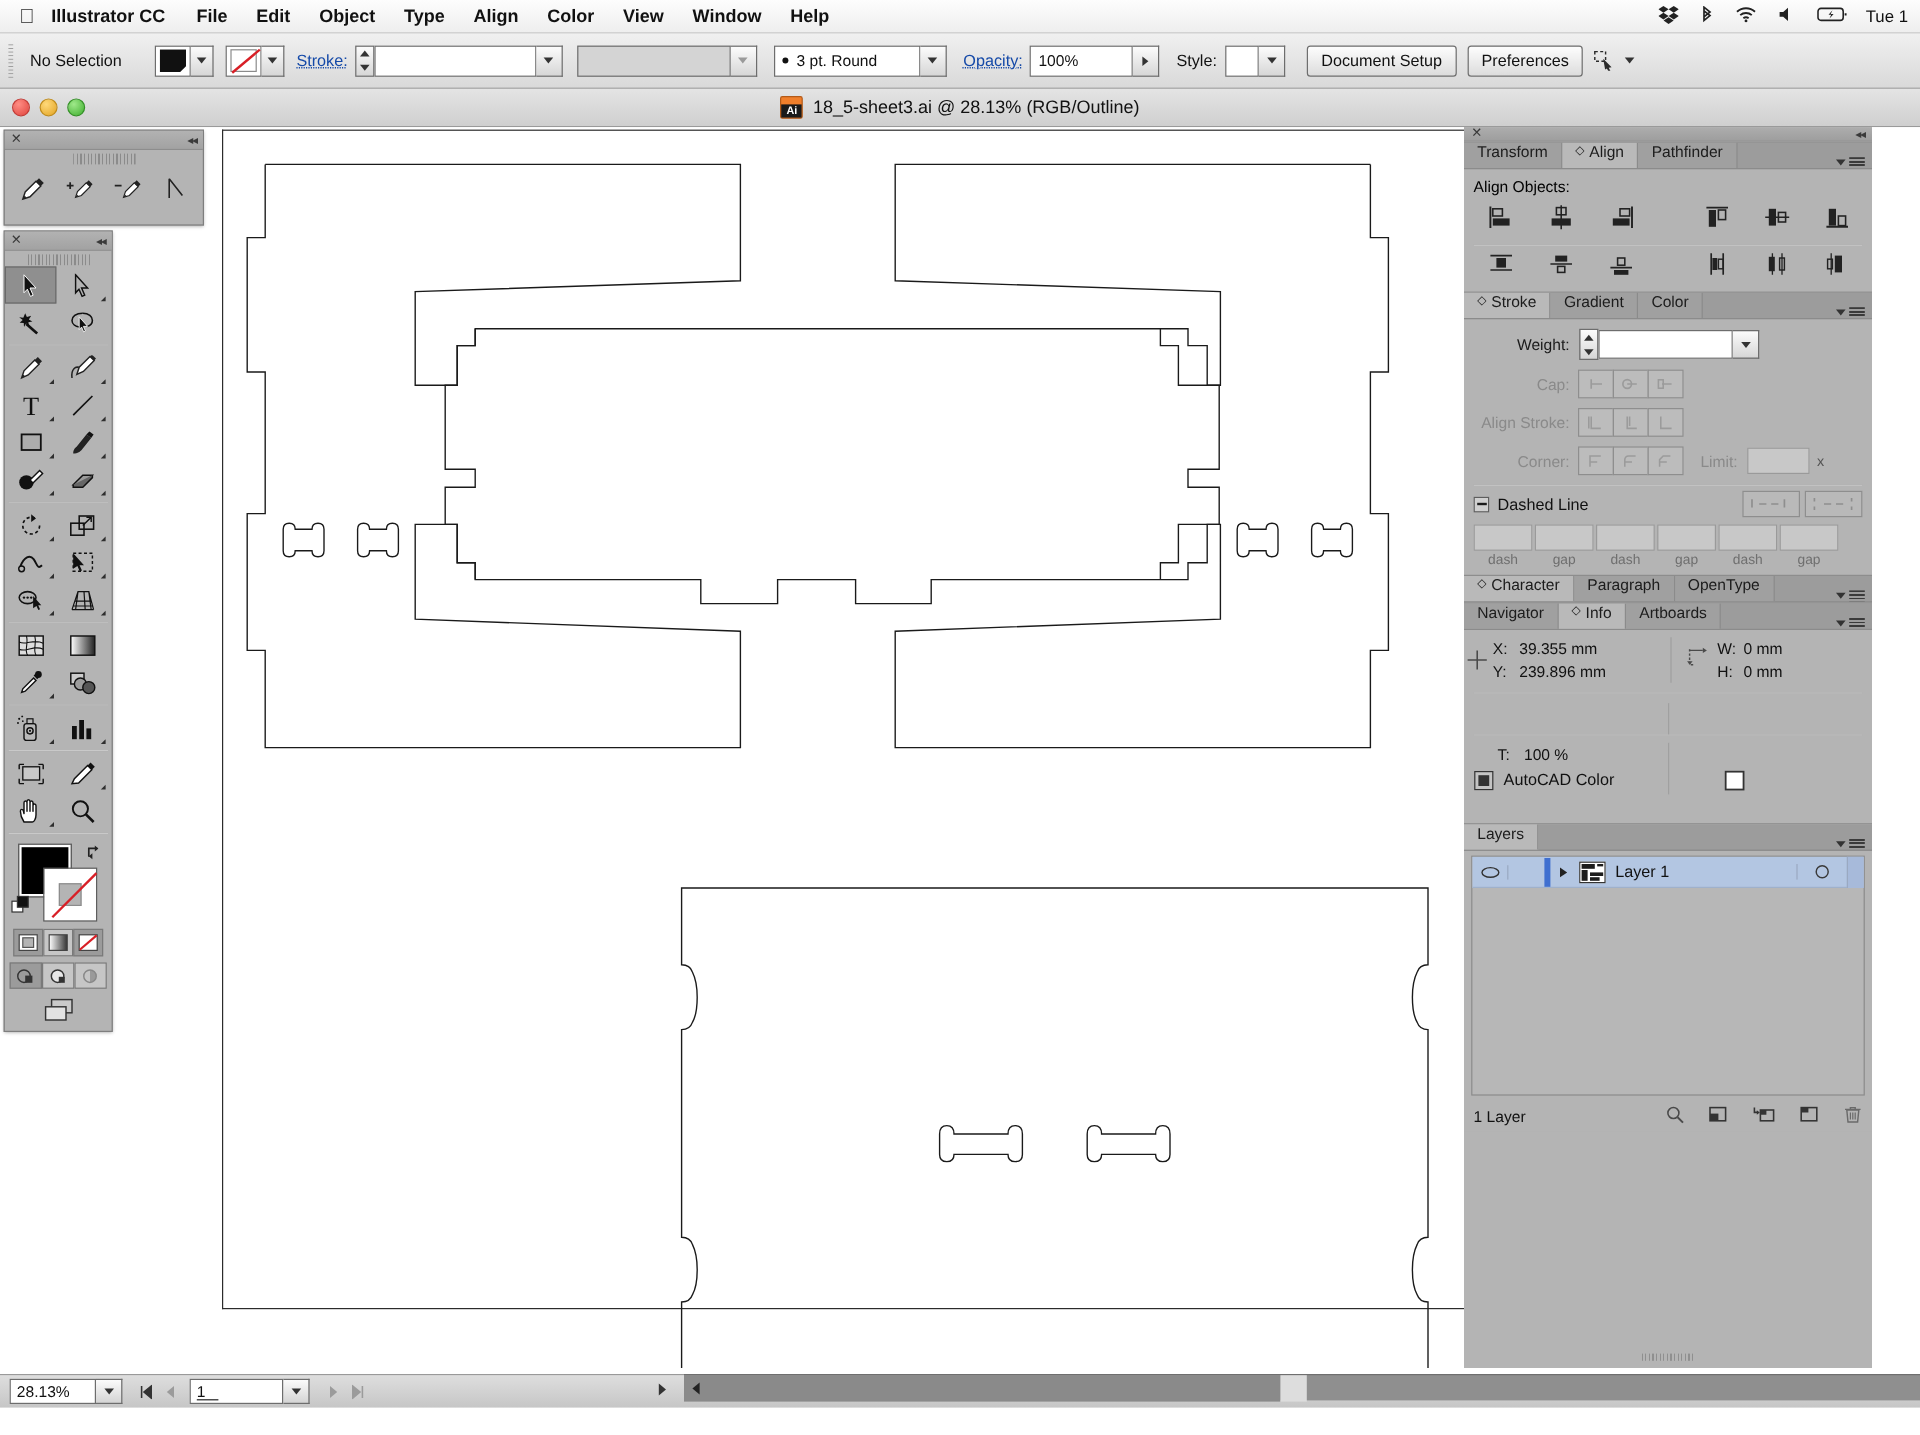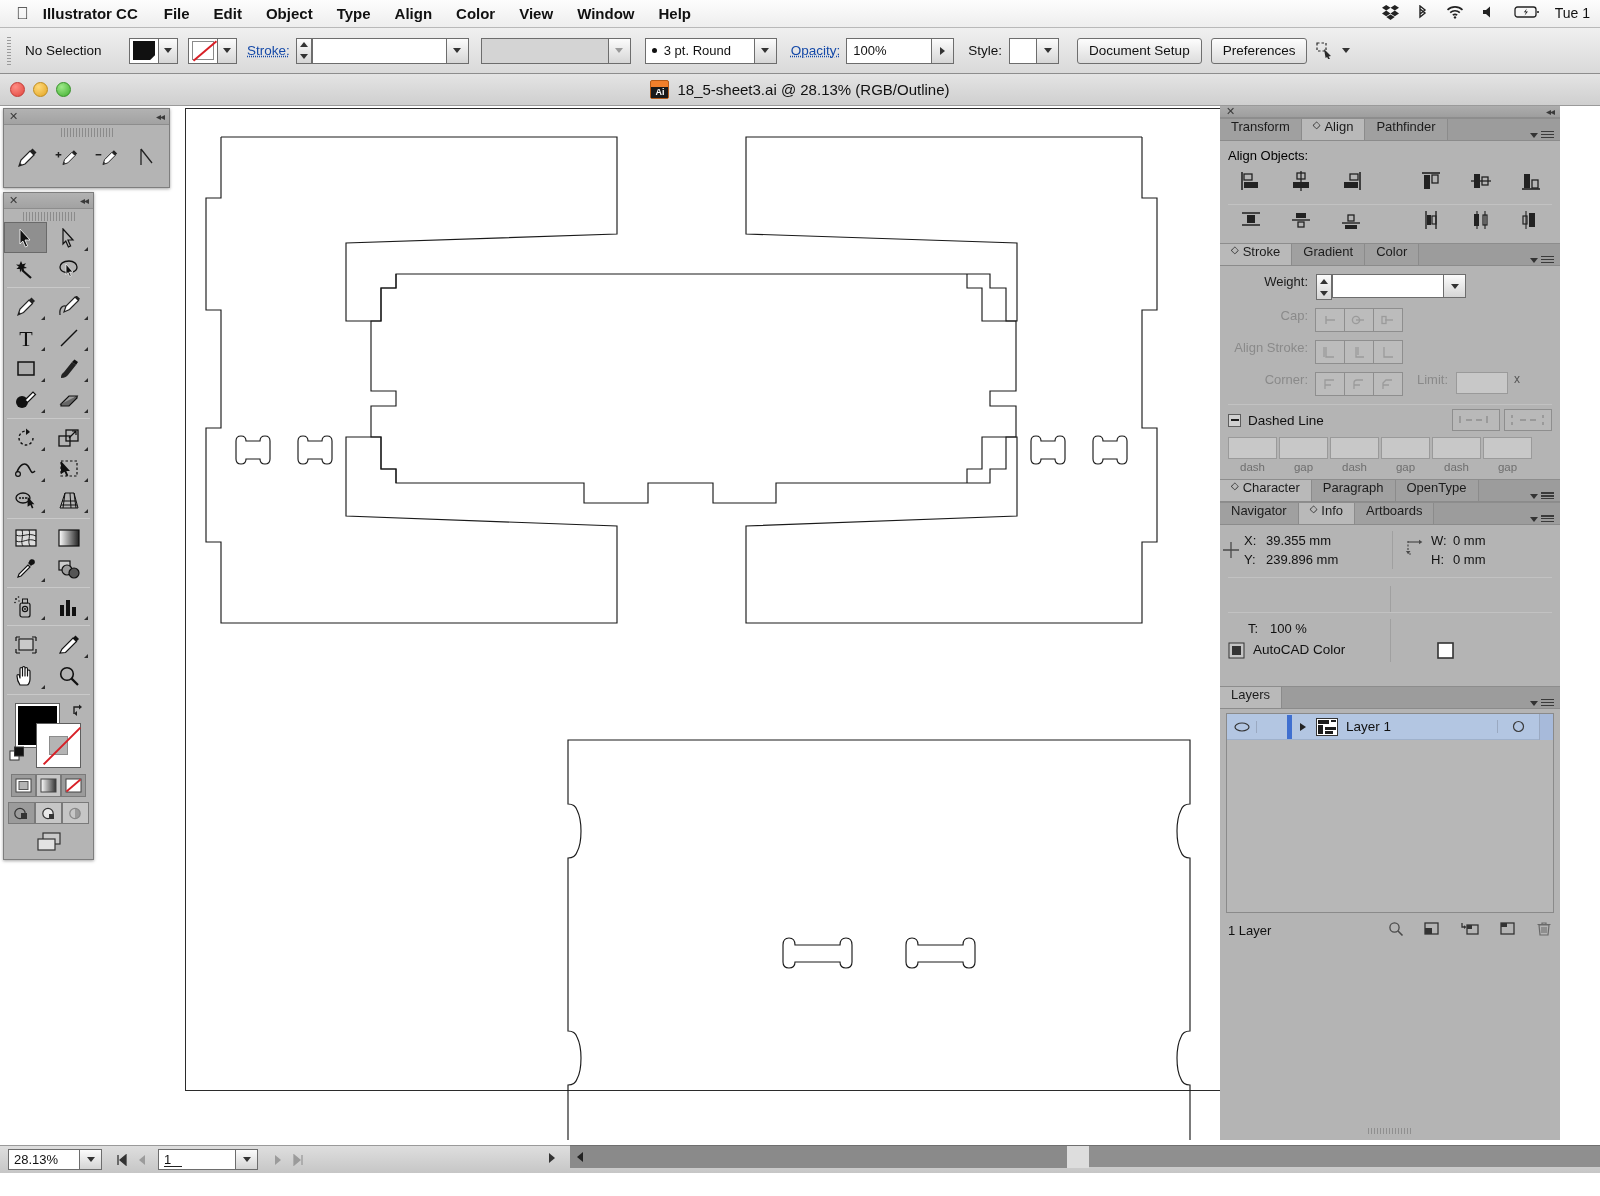--- a/index.html
+++ b/index.html
@@ -167,21 +167,21 @@
   .tabrow .menu-ic{ margin-left:auto; display:flex;align-items:center; gap:3px; padding-right:6px; }
   .hamb{ width:13px;height:9px;
     background-image:repeating-linear-gradient(to bottom,#3a3a3a 0 1.5px,transparent 1.5px 3px);}
   .sect-label{ font-size:13px; padding:7px 0 3px 8px; color:#000000;}
   .align-row{ display:flex; align-items:center; padding:2px 0 10px 0;}
   .align-row .grp{ display:flex; gap:24px; padding-left:18px;}
   .align-row .grp2{ display:flex; gap:24px; padding-left:54px;}
   .abtn{ width:26px;height:26px; display:flex;align-items:center;justify-content:center;}
   .hr{ height:1px; background:#9e9e9e; border-bottom:1px solid #c2c2c2; margin:0 8px;}
 
-  .frm{ display:flex; align-items:flex-start; margin:8px 0; font-size:13px;}
+  .frm{ display:flex; align-items:center; margin:8px 0; font-size:13px;}
   .frm .lbl{ width:96px; text-align:right; padding-right:8px; color:#1b1b1b;}
   .frm .lbl.dim{ color:#8a8a8a;}
   .seg{ display:flex; }
   .seg .sg{ width:30px;height:24px; border:1px solid #8e8e8e; background:#bcbcbc;
      display:flex;align-items:center;justify-content:center; margin-left:-1px;}
   .stroke-weight{ width:112px;height:24px;background:#fff;border:1px solid #6d6d6d;}
   .limit-box{ width:52px;height:22px;background:#c8c8c8;border:1px solid #9a9a9a;}
   .dash-head{ display:flex; align-items:center; padding:4px 8px 2px 8px;}
   .cbox{ width:13px;height:13px;border:1px solid #5e5e5e;background:#d0d0d0;
      display:flex;align-items:center;justify-content:center;margin-right:7px;}
@@ -331,21 +331,21 @@
         <div class="tri-d"></div>
       </div>
   </div>
   <div style="display:flex;align-items:center;margin-right:14px;">
     <div class="field gray" style="width:128px;"></div>
     <div class="dropbtn dim">
         <div class="tri-d"></div>
       </div>
   </div>
   <div style="display:flex;align-items:center;margin-right:14px;">
-    <div class="field" style="width:110px;">
+    <div class="field" style="width:122px;">
       <span class="dot"></span>
       <span>3 pt. Round</span>
     </div>
     <div class="dropbtn">
         <div class="tri-d"></div>
       </div>
   </div>
 
   <div class="link-lbl">Opacity:</div>
   <div style="display:flex;align-items:center;margin-right:14px;">

